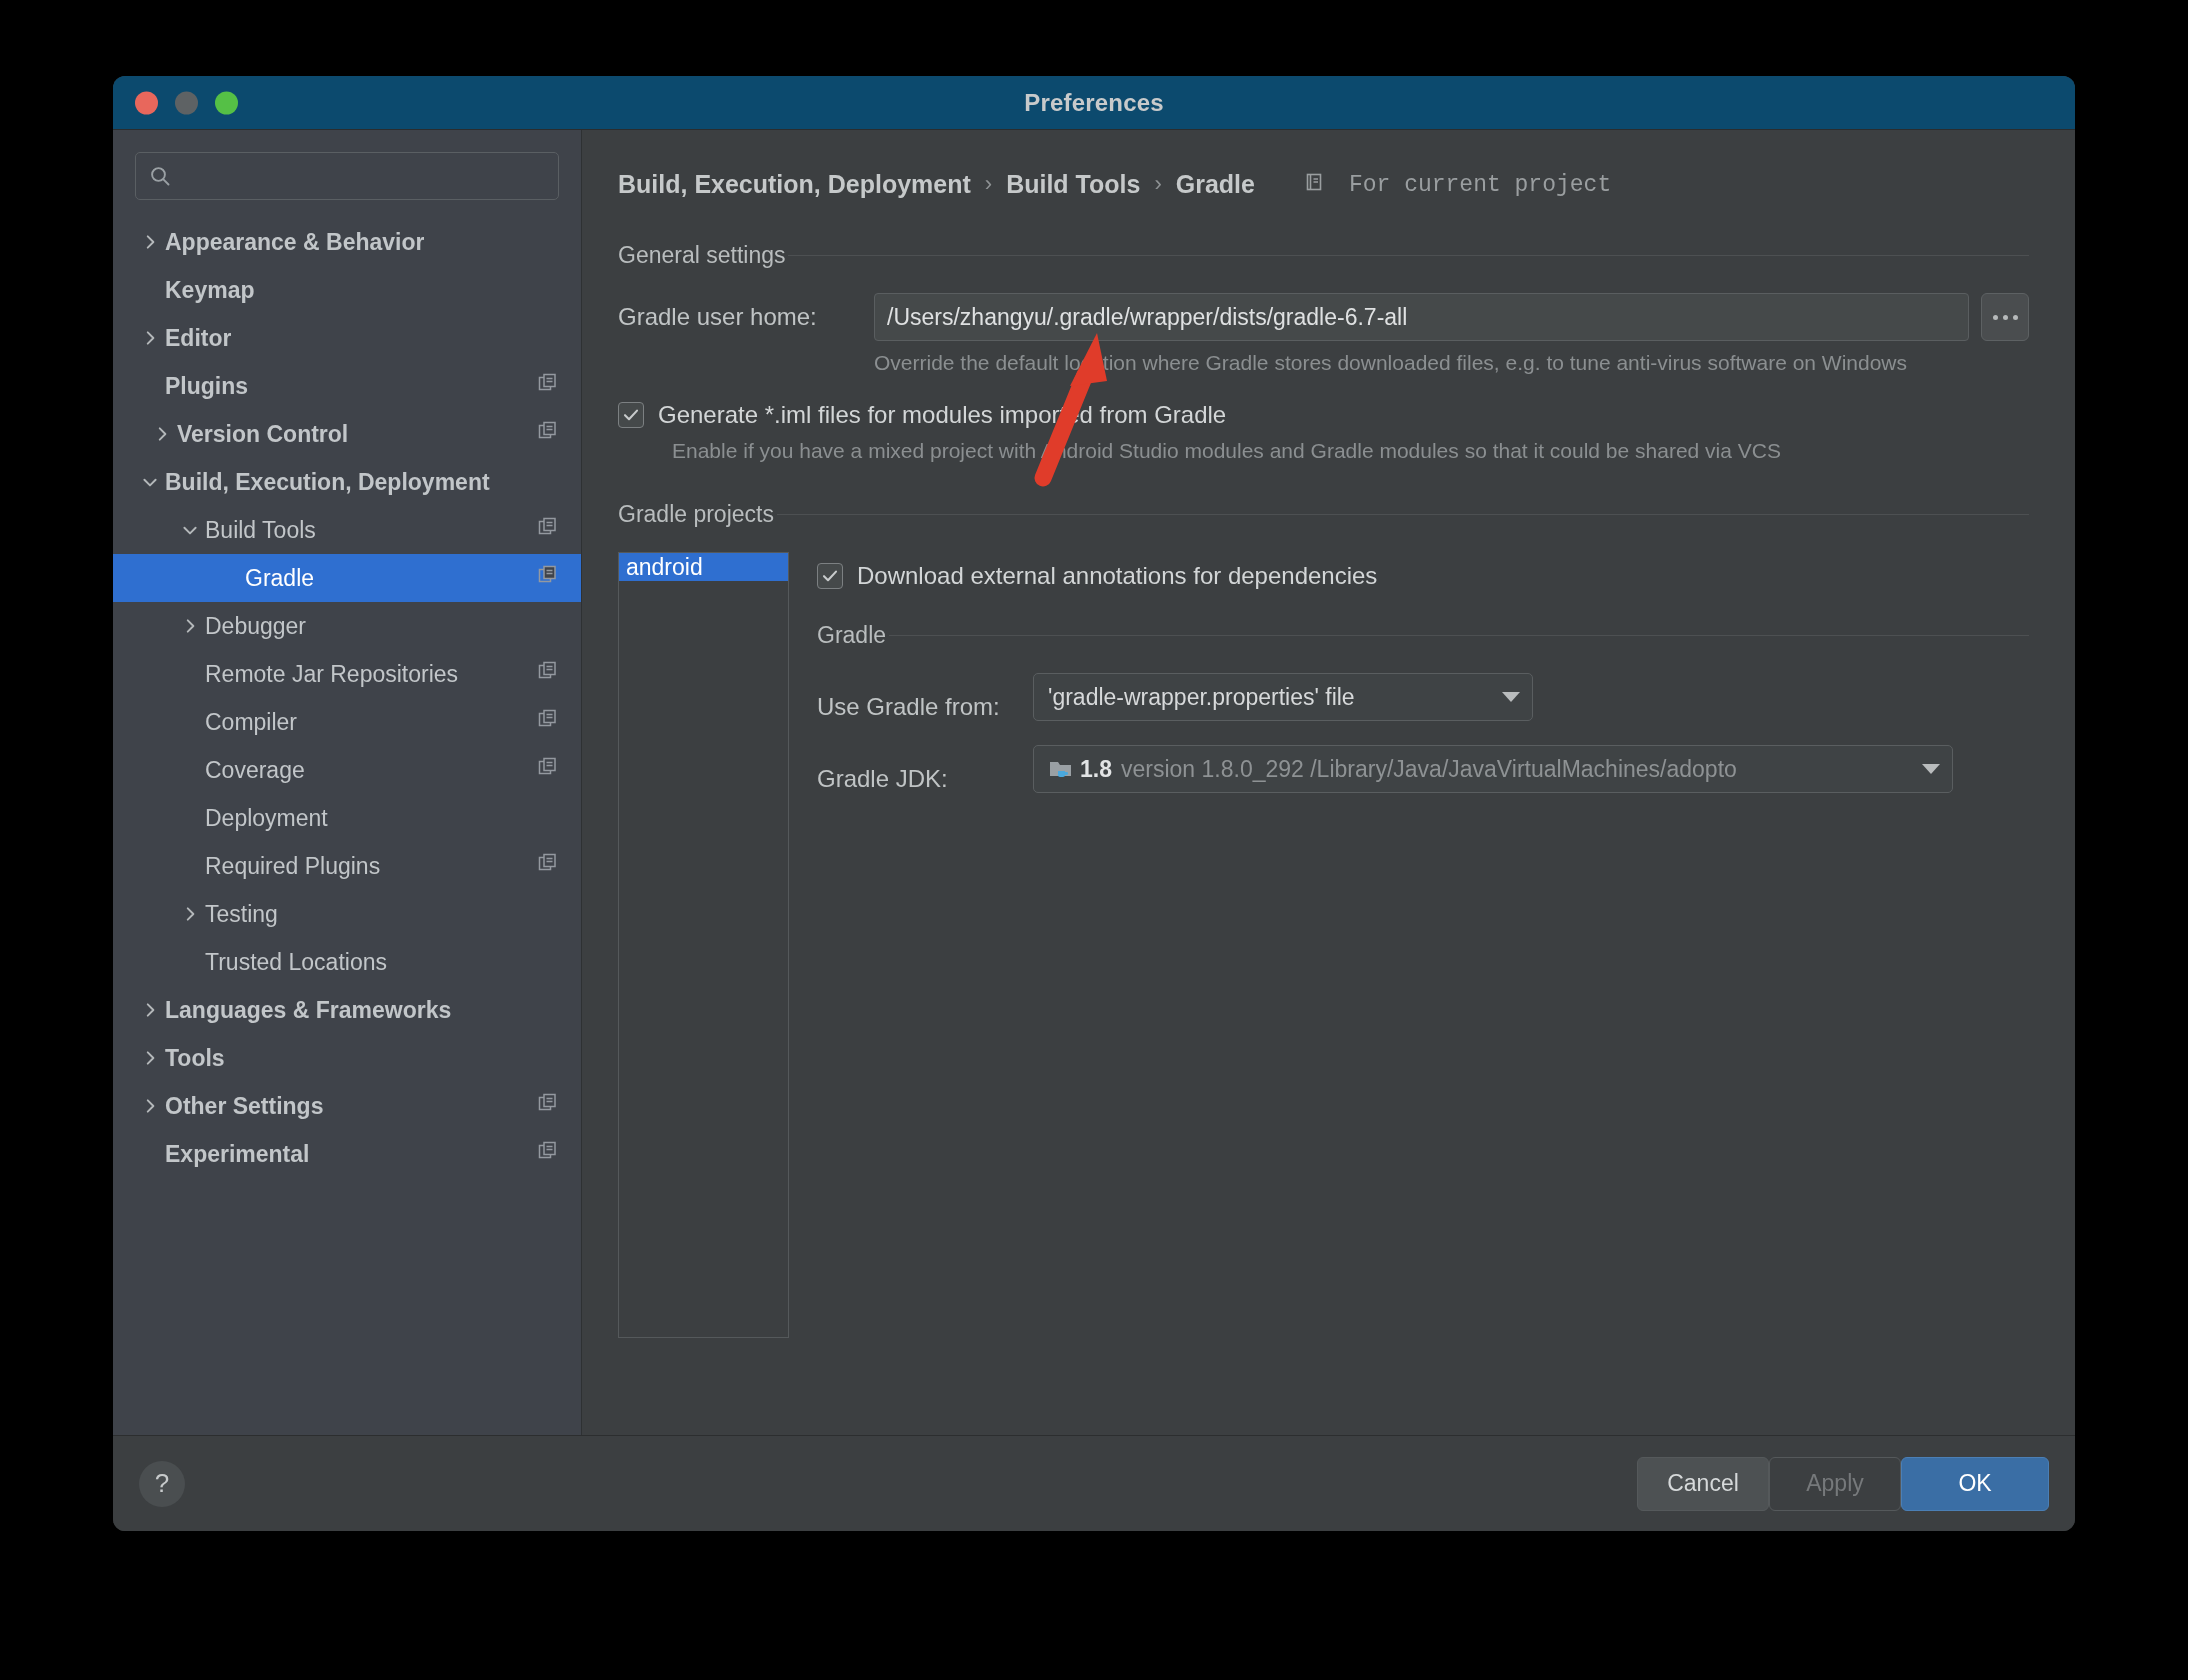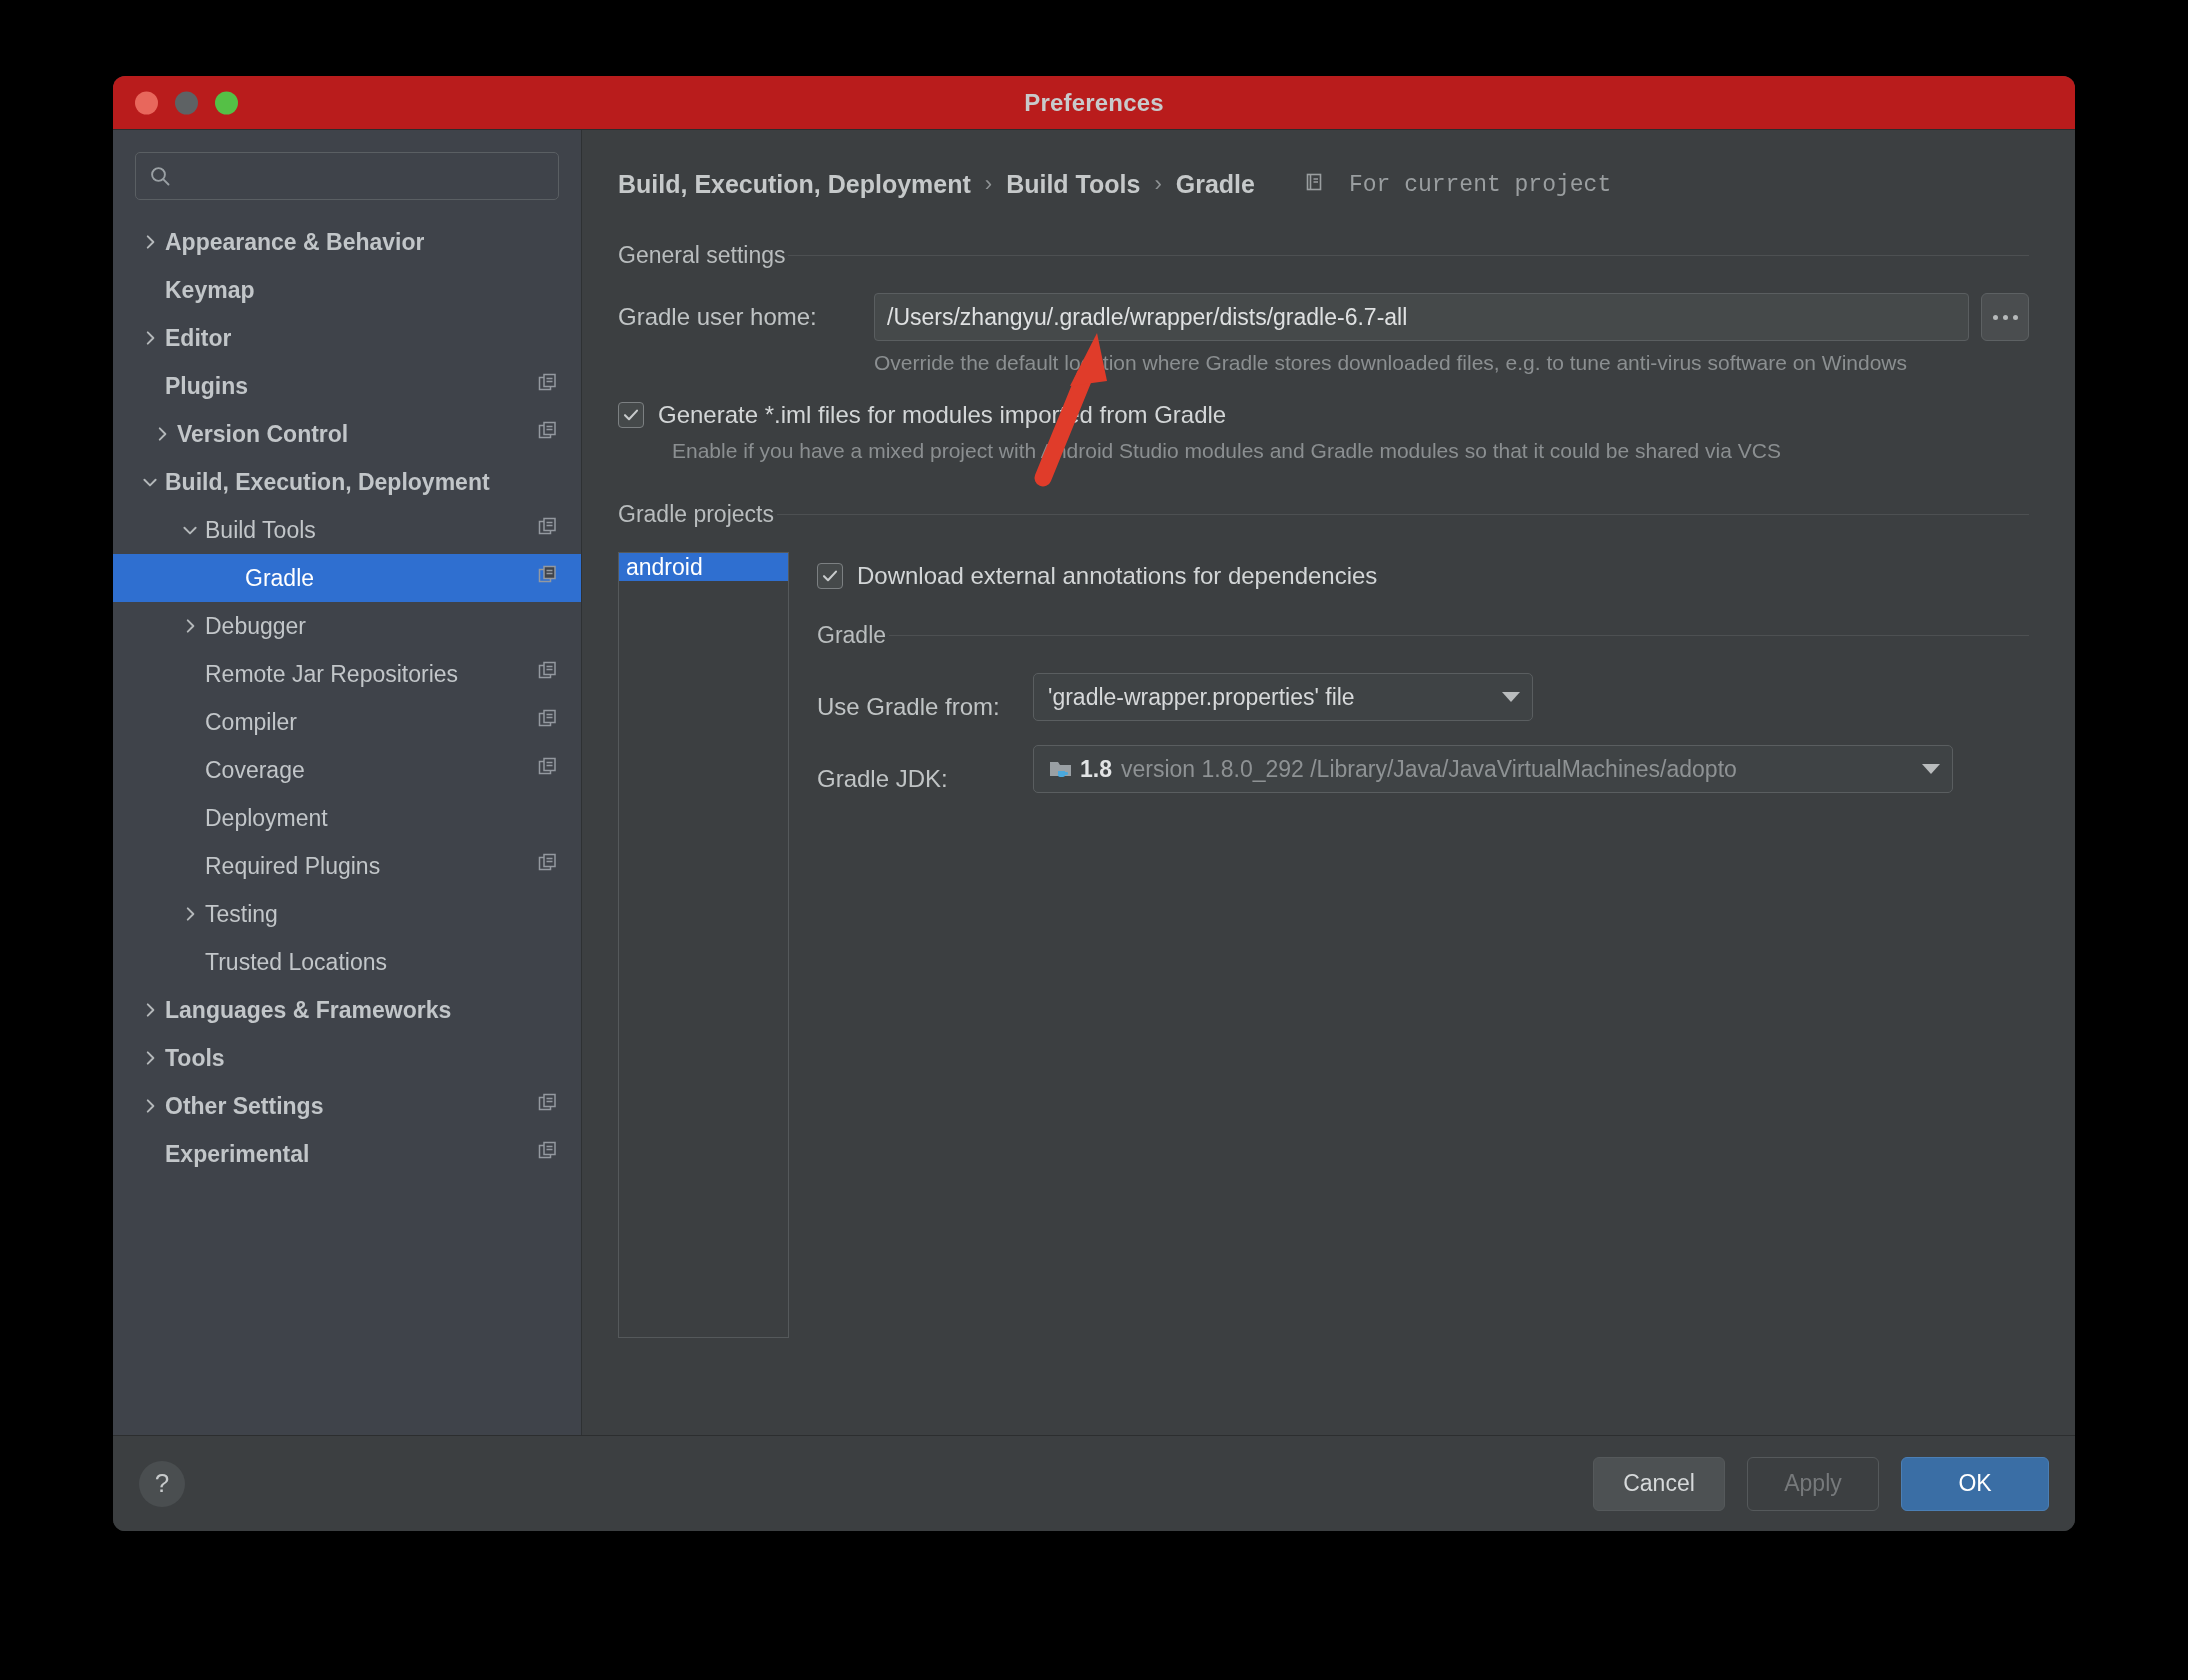--- a/index.html
+++ b/index.html
@@ -18,21 +18,21 @@
     background: #3c3f41;
     border-radius: 12px;
     overflow: hidden;
     box-shadow: 0 18px 60px rgba(0,0,0,0.75);
     display: flex; flex-direction: column;
   }
 
   
   .titlebar {
     height: 54px;
-    background: #b91c1c;
+    background: #0c4a6e;
     border-bottom: 1px solid #2b2d2e;
     position: relative;
     flex: 0 0 auto;
   }
   .traffic { position: absolute; left: 22px; top: 50%; transform: translateY(-50%); display: flex; gap: 17px; }
   .dot { width: 23px; height: 23px; border-radius: 50%; }
   .dot.red { background: #e8675c; }
   .dot.yellow { background: #5e6264; }
   .dot.green { background: #5cc council; }
   .dot.green { background: #55c046; }
@@ -184,21 +184,21 @@
     display: flex; align-items: center;
     padding: 0 26px 0 26px;
     flex: 0 0 auto;
   }
   .help-btn {
     width: 46px; height: 46px; border-radius: 50%;
     background: #4a4e50;
     color: #c7cacb; font-size: 26px;
     display: flex; align-items: center; justify-content: center;
   }
-  .btns { margin-left: auto; display: flex; gap: 22px; }
+  .btns { margin-left: auto; display: flex; }
   .btn {
     min-width: 132px; height: 54px;
     border-radius: 6px;
     display: flex; align-items: center; justify-content: center;
     font-size: 23px;
   }
   .btn.cancel { background: #4d5153; color: #d6d9da; border: 1px solid #55595b; }
   .btn.apply  { background: transparent; color: #76797b; border: 1px solid #55595b; }
   .btn.ok     { background: #3a6ea5; color: #ffffff; border: 1px solid #4b7fb5; min-width: 148px; }
 

